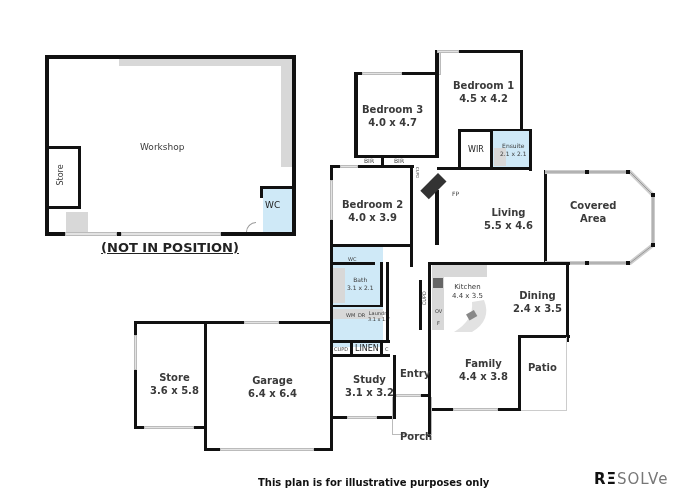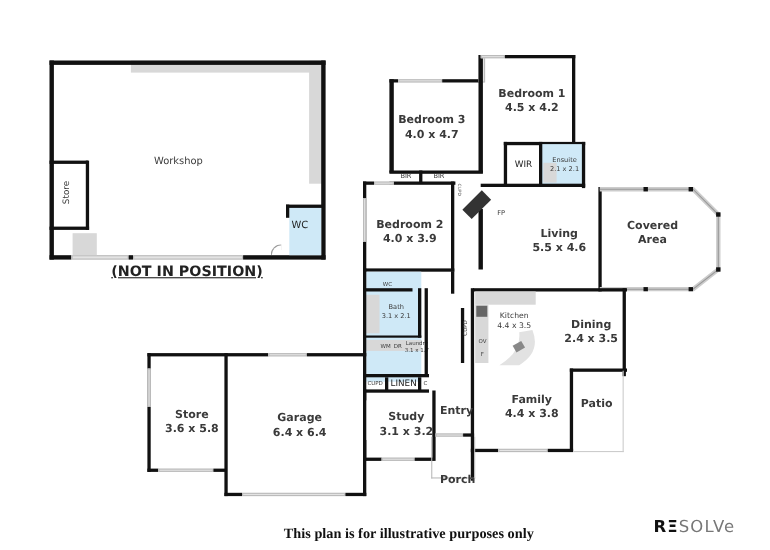--- a/index.html
+++ b/index.html
@@ -9,21 +9,21 @@
   .fill { position:absolute; background:#d8d8d8; }
   .wet { position:absolute; background:#cfe9f7; }
   .lbl { position:absolute; text-align:center; color:#3a3a3a; line-height:1.25; white-space:nowrap; }
   .lbl .n { display:block; }
   .lbl .d { display:block; }
   .big { font-size:10px;font-weight:bold; }
   .small { font-size:6px; }
   .tiny { font-size:5px; }
   .door { position:absolute; border:1px solid #9a9a9a; box-sizing:border-box; }
   .np { position:absolute; left:100px; top:240px; width:140px; font-weight:bold; font-size:13px; color:#222; text-align:center;text-decoration:underline; }
-  .disc { position:absolute; left:258px; top:477px; font-size:13px; font-weight:bold; color:#111;font-family:Liberation Serif, serif; }
+  .disc { position:absolute; left:258px; top:477px; font-size:10px; font-weight:bold; color:#111; }
   .logo { position:absolute; left:594px; top:470px; font-size:15px; letter-spacing:1px;text-align:center; }
   .logo .re { font-weight:bold; color:#111; }
   .logo .so { color:#777; font-weight:normal; }
 </style>
 </head>
 <body>
 
 <div>
   <div class="fill" style="left:119px;top:55px;width:175px;height:11px;"></div>
   <div class="fill" style="left:281px;top:55px;width:13px;height:112px;"></div>

